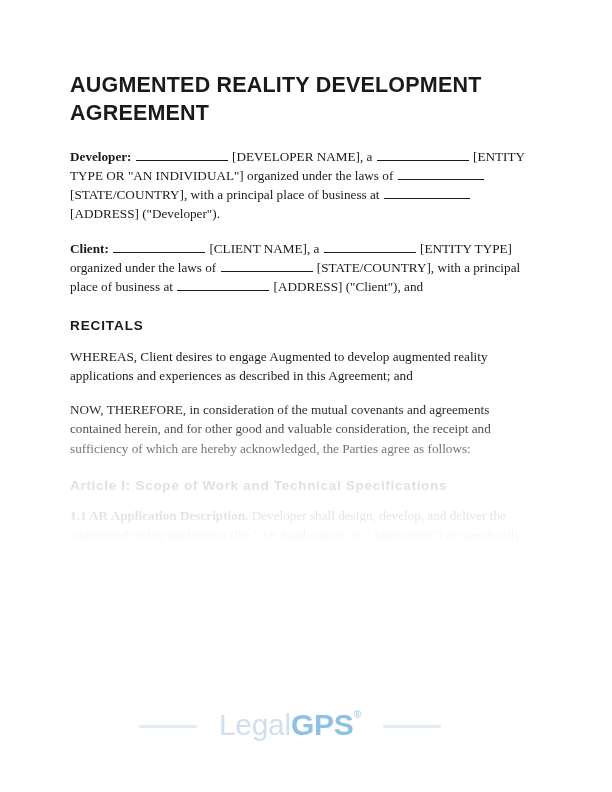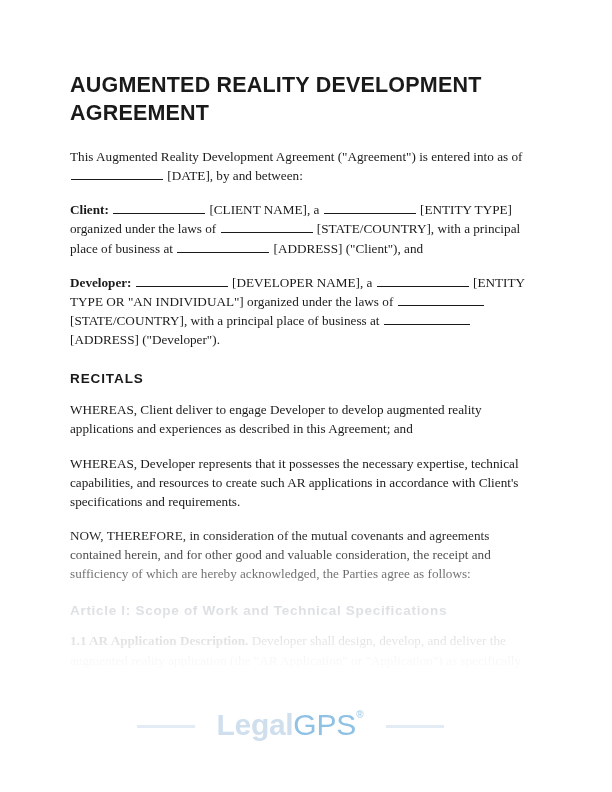--- a/index.html
+++ b/index.html
@@ -120,26 +120,26 @@
   .logo {
     font-family: "Liberation Sans", sans-serif;
     font-size: 30px;
     line-height: 1;
     white-space: nowrap;
     position: relative;
     top: -1px;
   }
   .logo .legal {
     color: #cfdfee;
-    font-weight: bold;
+    font-weight: normal;
     letter-spacing: -0.3px;
   }
   .logo .gps {
     color: #8fc1e5;
-    font-weight: normal;
+    font-weight: bold;
     letter-spacing: -0.2px;
   }
   .logo .reg {
     color: #a9cfea;
     font-size: 10px;
     font-weight: bold;
     vertical-align: super;
     position: relative;
     top: -6px;
     left: 0px;
@@ -147,56 +147,50 @@
 </style>
 </head>
 <body>
 
 <div class="page">
 
   <div class="doc-body">
 
     <h1 class="doc-title">AUGMENTED REALITY DEVELOPMENT AGREEMENT</h1>
 
-    <p class="para">
-      <span>This Augmented Reality Development Agreement ("Agreement") is entered into as of</span>
-      <span class="blank"></span>
-      <span>[DATE], by and between:</span>
-    </p>
-
-    <p class="para">
-      <b class="strong">Client:</b>
-      <span class="blank"></span>
-      <span>[CLIENT NAME], a</span>
-      <span class="blank"></span>
-      <span>[ENTITY TYPE] organized under the laws of</span>
-      <span class="blank"></span>
-      <span>[STATE/COUNTRY], with a principal place of business at</span>
-      <span class="blank"></span>
-      <span>[ADDRESS] ("Client"), and</span>
-    </p>
 
     <p class="para">
       <b class="strong">Developer:</b>
       <span class="blank"></span>
       <span>[DEVELOPER NAME], a</span>
       <span class="blank"></span>
       <span>[ENTITY TYPE OR "AN INDIVIDUAL"] organized under the laws of</span>
       <span class="blank sm"></span>
       <span>[STATE/COUNTRY], with a principal place of business at</span>
       <span class="blank sm"></span>
       <span>[ADDRESS] ("Developer").</span>
     </p>
 
+    <p class="para">
+      <b class="strong">Client:</b>
+      <span class="blank"></span>
+      <span>[CLIENT NAME], a</span>
+      <span class="blank"></span>
+      <span>[ENTITY TYPE] organized under the laws of</span>
+      <span class="blank"></span>
+      <span>[STATE/COUNTRY], with a principal place of business at</span>
+      <span class="blank"></span>
+      <span>[ADDRESS] ("Client"), and</span>
+    </p>
+
 
     <div class="section-heading">RECITALS</div>
 
-    <p class="para">WHEREAS, Client deliver to engage Developer to develop augmented reality applications and experiences as described in this Agreement; and</p>
-
-    <p class="para">WHEREAS, Developer represents that it possesses the necessary expertise, technical capabilities, and resources to create such AR applications in accordance with Client's specifications and requirements.</p>
+    <p class="para">WHEREAS, Client desires to engage Augmented to develop augmented reality applications and experiences as described in this Agreement; and</p>
+
 
     <div class="fade-zone">
 
       <p class="para">NOW, THEREFORE, in consideration of the mutual covenants and agreements contained herein, and for other good and valuable consideration, the receipt and sufficiency of which are hereby acknowledged, the Parties agree as follows:</p>
 
       <div class="article-heading">Article I: Scope of Work and Technical Specifications</div>
 
       <p class="para">
         <b class="strong">1.1 AR Application Description.</b>
         <span>Developer shall design, develop, and deliver the augmented reality application (the "AR Application" or "Application") as specifically described in Exhibit A attached hereto and incorporated by reference. The AR Application shall include all features, functionality, and technical specifications.</span>

